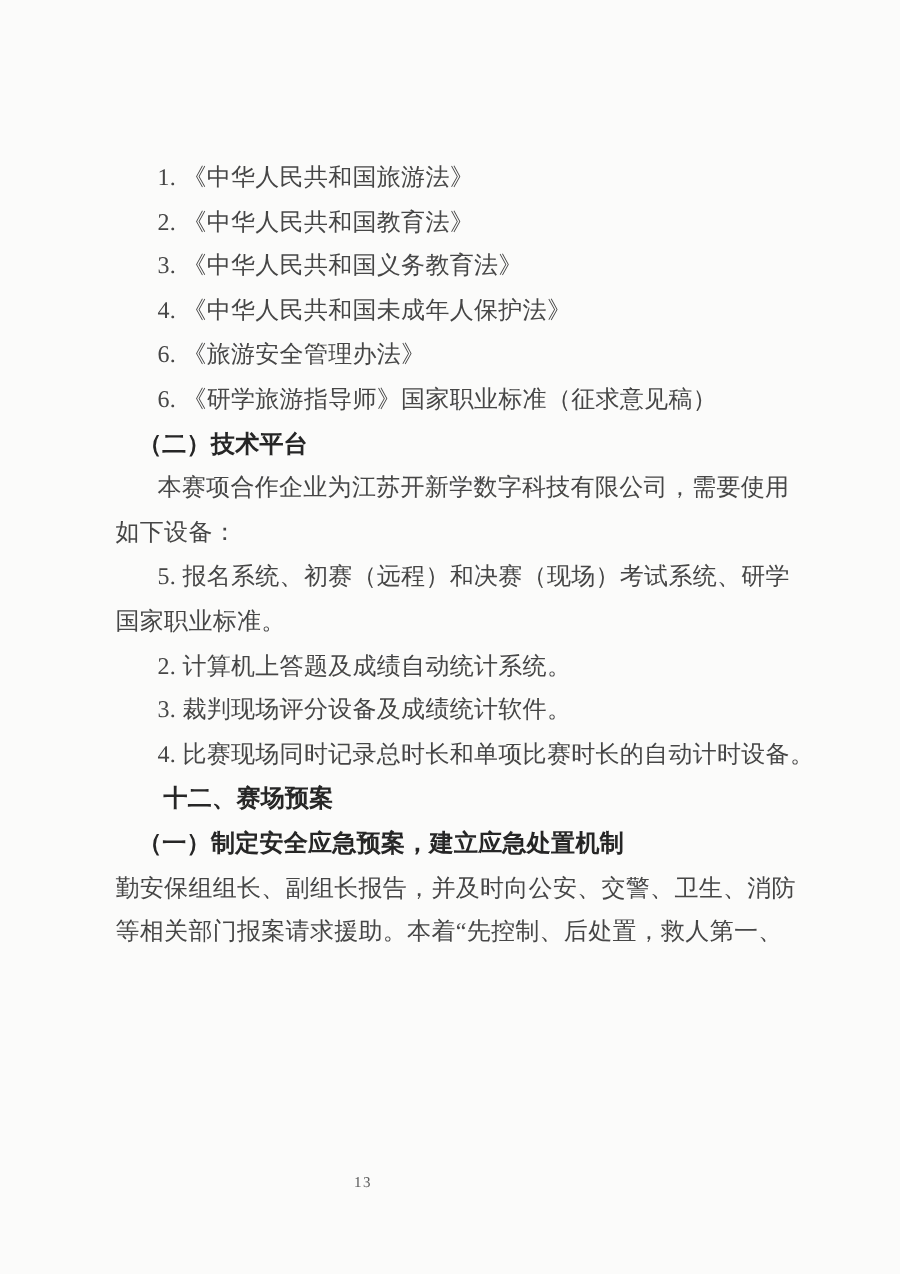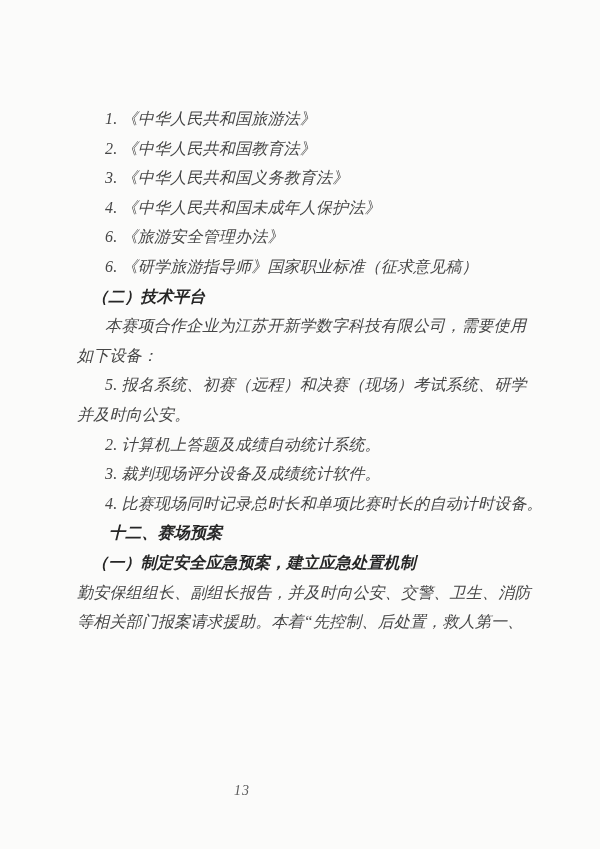--- a/index.html
+++ b/index.html
@@ -11,21 +11,20 @@
     height: 849px;
     background: var(--bg, #fbfbfa);
     font-family: "Liberation Serif", "DejaVu Serif", serif;
     overflow: hidden;
   }
   .page {
     position: relative;
     width: 484px;
     height: 849px;
     background: var(--bg, #fbfbfa);
-    font-style: italic;
   }
   .text-block {
     position: absolute;
     left: 77px;
     top: 104px;
     width: 451px;
   }
   .ln {
     margin: 0;
     font-size: 16px;
@@ -48,42 +47,42 @@
     font-weight: 700;
     font-family: "Liberation Sans", "DejaVu Sans", sans-serif;
     color: var(--head, #262626);
   }
   .page-number {
     position: absolute;
     left: 0;
     right: 0;
     top: 783px;
     text-align: center;
-    font-size: 14px;
+    font-size: 10px;
     letter-spacing: 1px;
     color: #5a5a5a;
     font-family: "Liberation Serif", "DejaVu Serif", serif;
   }
 </style>
 </head>
 <body>
 
 <div class="page">
   <div class="text-block">
     <p class="ln ind">1. 《中华人民共和国旅游法》</p>
     <p class="ln ind">2. 《中华人民共和国教育法》</p>
     <p class="ln ind">3. 《中华人民共和国义务教育法》</p>
     <p class="ln ind">4. 《中华人民共和国未成年人保护法》</p>
     <p class="ln ind">6. 《旅游安全管理办法》</p>
     <p class="ln ind">6. 《研学旅游指导师》国家职业标准（征求意见稿）</p>
     <p class="ln kai">（二）技术平台</p>
     <p class="ln ind">本赛项合作企业为江苏开新学数字科技有限公司，需要使用</p>
     <p class="ln">如下设备：</p>
     <p class="ln ind">5. 报名系统、初赛（远程）和决赛（现场）考试系统、研学</p>
-    <p class="ln">并及时向公安。</p>
+    <p class="ln">国家职业标准。</p>
     <p class="ln ind">2. 计算机上答题及成绩自动统计系统。</p>
     <p class="ln ind">3. 裁判现场评分设备及成绩统计软件。</p>
     <p class="ln ind">4. 比赛现场同时记录总时长和单项比赛时长的自动计时设备。</p>
     <p class="ln hei">十二、赛场预案</p>
     <p class="ln kai">（一）制定安全应急预案，建立应急处置机制</p>
     <p class="ln">勤安保组组长、副组长报告，并及时向公安、交警、卫生、消防</p>
     <p class="ln">等相关部门报案请求援助。本着“先控制、后处置，救人第一、</p>
   </div>
   <div class="page-number">13</div>
 </div>

